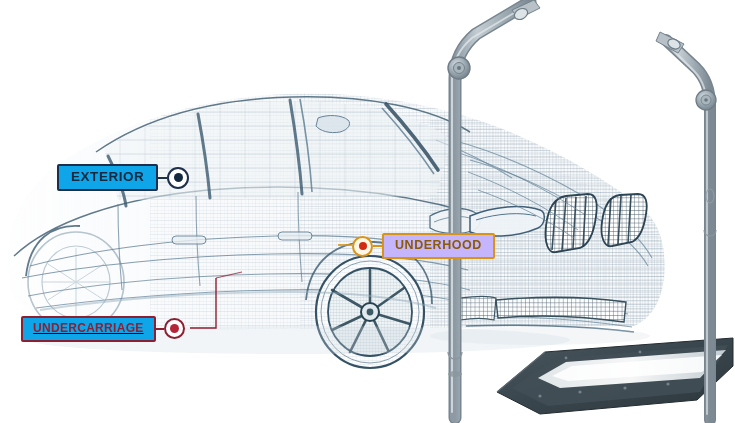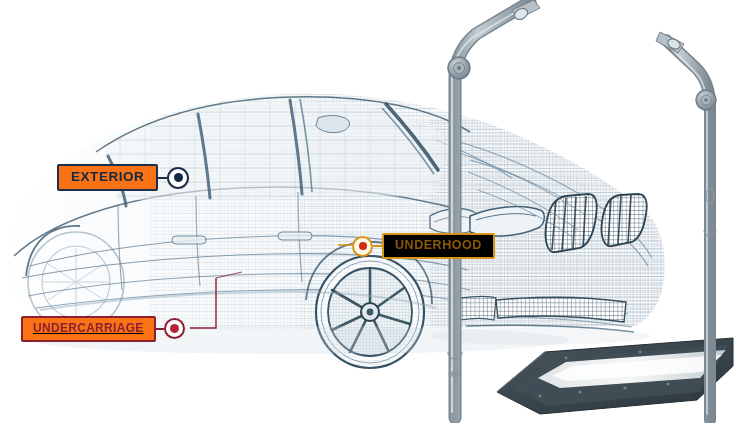--- a/index.html
+++ b/index.html
@@ -10,21 +10,21 @@
     font-family:"Liberation Sans", sans-serif;
     overflow:hidden;
     position:relative;
   }
   #stage{position:absolute;left:0;top:0;width:735px;height:423px;overflow:hidden;background:#ffffff;}
   #scene{position:absolute;left:0;top:0;width:735px;height:423px;}
 
   
   .callout{position:absolute;display:flex;align-items:center;z-index:40;}
   .callout .box{
-    background:#f97316;
+    background:#0ea5e9;
     border:2px solid #1d2f4a;
     border-radius:2px;
     padding:4px 12px 5px 12px;
     font-size:13.5px;
     font-weight:bold;
     letter-spacing:.55px;
     color:#14293f;
     white-space:nowrap;
     line-height:1.05;
     box-sizing:border-box;
@@ -36,21 +36,21 @@
     display:flex;align-items:center;justify-content:center;
     flex:0 0 auto;box-sizing:border-box;
   }
   .callout .dot i{display:block;width:9px;height:9px;border-radius:50%;background:#14293f;}
 
   
   #callout-exterior{left:57px;top:164px;}
 
   
   #callout-underhood{left:352px;top:233px;flex-direction:row;}
-  #callout-underhood .box{border-color:#d99317;color:#8a5a06;background:#000000;font-size:12.5px;padding:4px 11px 5px 11px;}
+  #callout-underhood .box{border-color:#d99317;color:#8a5a06;background:#c4b5fd;font-size:12.5px;padding:4px 11px 5px 11px;}
   #callout-underhood .stem{background:#d99317;}
   #callout-underhood .dot{border-color:#d99317;background:#fff8e6;width:21px;height:21px;}
   #callout-underhood .dot i{background:#d22b12;width:8px;height:8px;}
 
   
   #callout-undercarriage{left:21px;top:316px;text-decoration:underline;}
   #callout-undercarriage .box{border-color:#8d1f32;color:#8d1f32;font-size:12px;padding:4px 10px 5px 10px;letter-spacing:.3px;}
   #callout-undercarriage .stem{background:#8d1f32;width:8px;}
   #callout-undercarriage .dot{border-color:#8d1f32;width:21px;height:21px;}
   #callout-undercarriage .dot i{background:#b5253a;width:9px;height:9px;}

